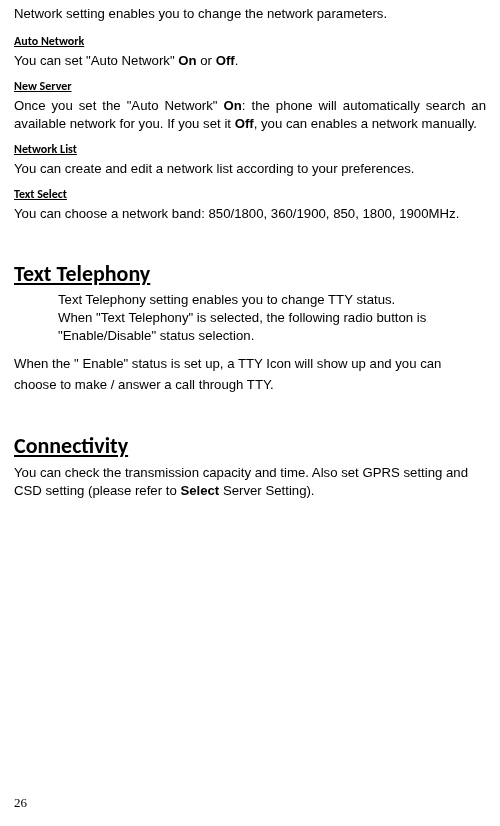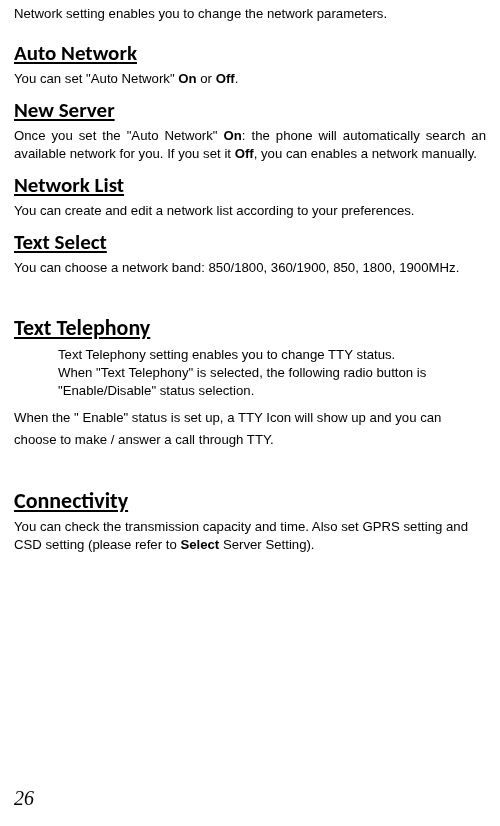--- a/index.html
+++ b/index.html
@@ -12,25 +12,25 @@
       height: 826px;
       background: #fff;
       font-family: Arial, Helvetica, sans-serif;
       font-size: 13.2px;
       line-height: 1.35;
       color: #000;
       padding: 5px 14px 10px 14px;
       position: relative;
     }
     .intro {
-      margin-bottom: 16px;
+      margin-bottom: 10px;
     }
     .sub-heading {
       font-family: Calibri, Arial, sans-serif;
-      font-size: 21px;
+      font-size: 12px;
       text-decoration: underline;
       margin-bottom: 3px;
       margin-top: 6px;
     }
     .main-heading {
       font-family: Calibri, Arial, sans-serif;
       font-size: 22px;
       text-decoration: underline;
       margin-bottom: 3px;
       margin-top: 36px;
@@ -42,22 +42,21 @@
       text-align: justify;
     }
     .bold {
       font-weight: bold;
     }
     .page-number {
       position: absolute;
       bottom: 14px;
       left: 14px;
       font-family: "Times New Roman", Times, serif;
-      font-size: 20px;
-      font-style: italic;
+      font-size: 13px;
     }
     .spaced-para {
       margin-top: 8px;
       margin-bottom: 8px;
       line-height: 1.6;
     }
   </style>
 </head>
 <body>
 

